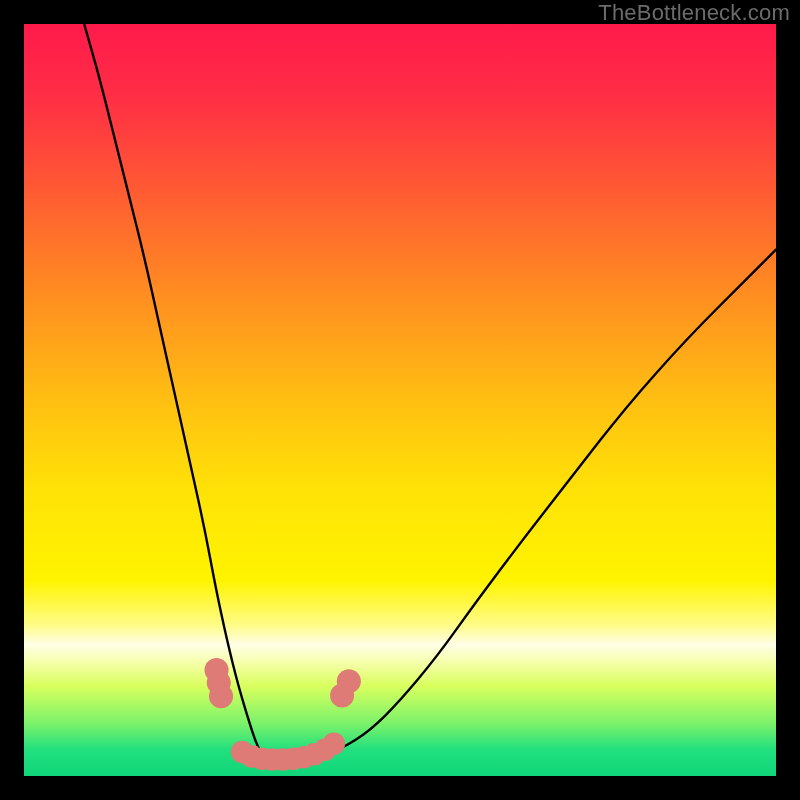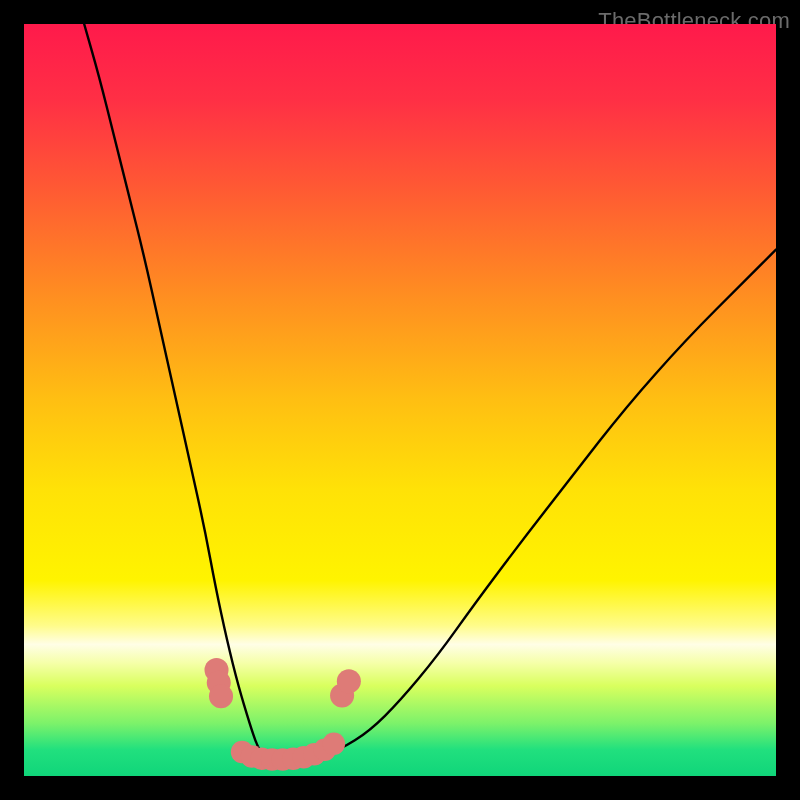--- a/index.html
+++ b/index.html
@@ -28,21 +28,21 @@
   }
   .curve-layer {
     position: absolute;
     left: 0;
     top: 0;
     width: 752px;
     height: 752px;
   }
   .watermark {
     position: absolute;
-    top: 8px;
+    top: 0;
     right: 10px;
     color: #6b6b6b;
     font-size: 22px;
     letter-spacing: 0.2px;
     font-weight: 400;
     text-align: center;
   }
   .dot {
     fill: #de7b77;
   }

